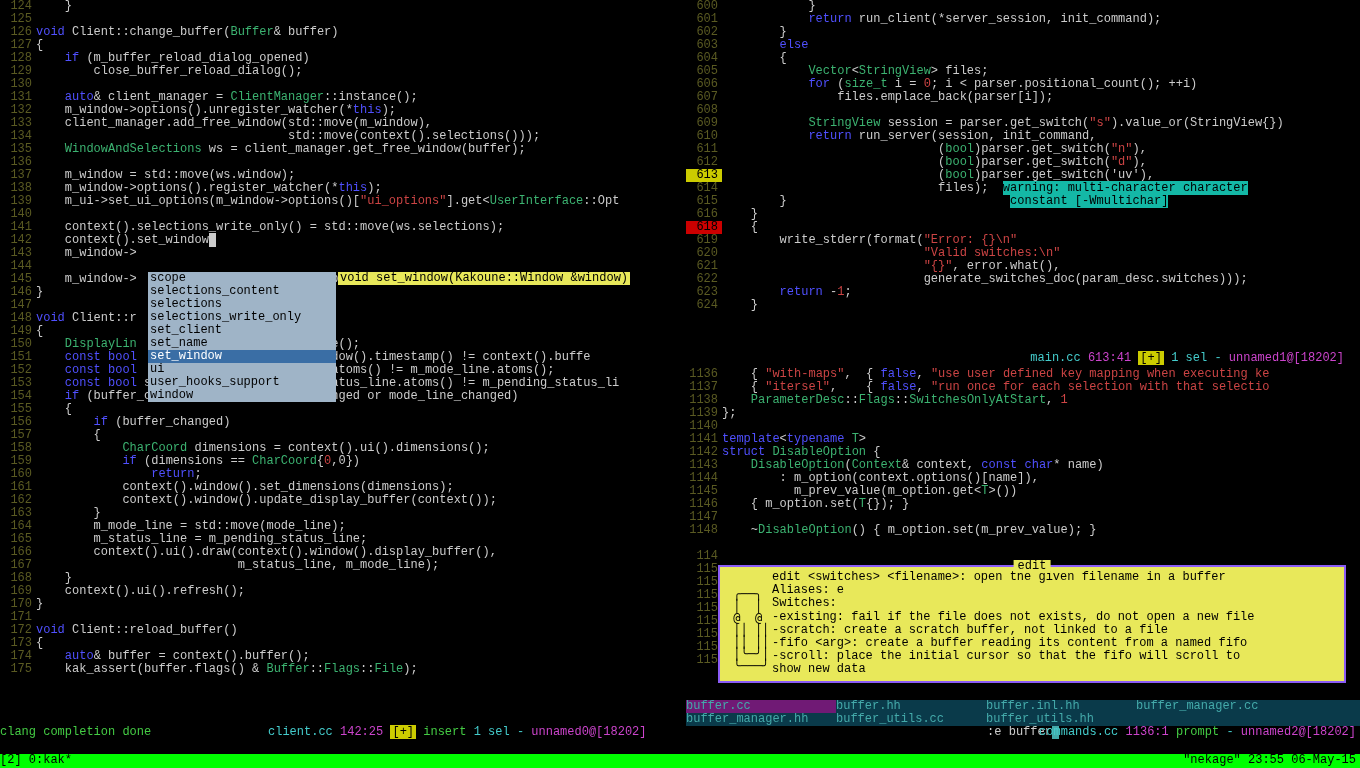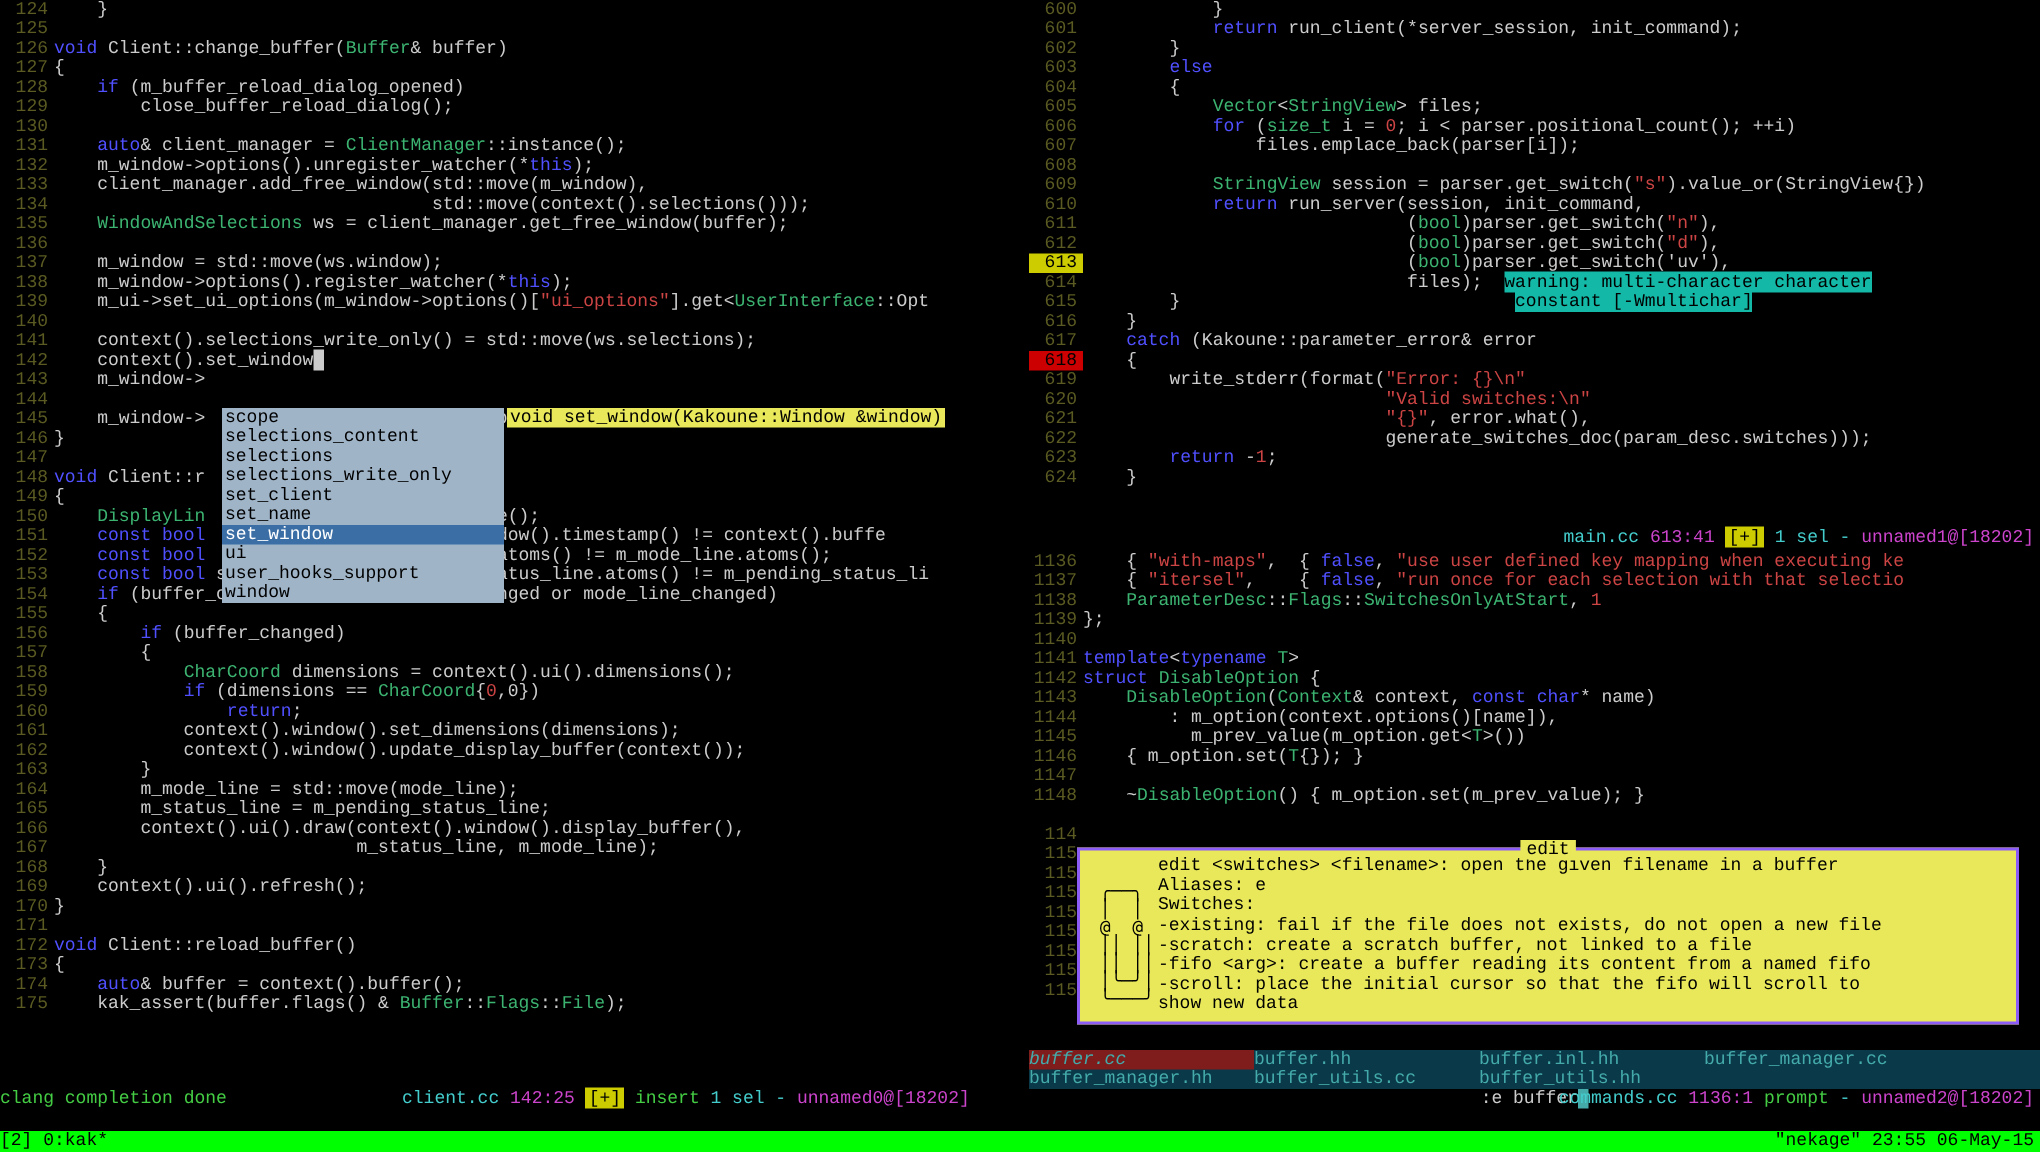--- a/index.html
+++ b/index.html
@@ -76,21 +76,21 @@
 }
 .buflist {
   position: absolute;
   left: 686px;
   top: 700px;
   width: 674px;
   background: #0a3a4a;
   color: #4aa;
 }
 .buflist span { display: inline-block; width: 150px; }
-.buflist .sel { background: #7f1d1d; font-style: italic; }
+.buflist .sel { background: #701a75; }
 .prompt-line {
   position: absolute;
   left: 686px;
   top: 726px;
   width: 674px;
   background: #000;
   color: #ccc;
   text-align: center;
 }
 .prompt-cursor { background: #4aa; display: inline-block; width: 7px; height: 13px; vertical-align: bottom; }
@@ -173,21 +173,20 @@
       <div class="line"><span class="lineno">607</span><span class="txt">                files.emplace_back(parser[i]);</span></div>
       <div class="line"><span class="lineno">608</span><span class="txt"></span></div>
       <div class="line"><span class="lineno">609</span><span class="txt">            <span class="type"><span class="type">StringView</span></span> session = parser.get_switch(<span class="str">"s"</span>).value_or(StringView{})</span></div>
       <div class="line"><span class="lineno">610</span><span class="txt">            <span class="kw">return</span> run_server(session, init_command,</span></div>
       <div class="line"><span class="lineno">611</span><span class="txt">                              (<span class="type">bool</span>)parser.get_switch(<span class="str">"n"</span>),</span></div>
       <div class="line"><span class="lineno">612</span><span class="txt">                              (<span class="type">bool</span>)parser.get_switch(<span class="str">"d"</span>),</span></div>
       <div class="line"><span class="lineno" style="background:#cccc00;color:#000">613</span><span class="txt">                              (<span class="type">bool</span>)parser.get_switch('uv'),</span></div>
       <div class="line"><span class="lineno">614</span><span class="txt">                              files);  <span class="hl-warn">warning: multi-character character</span></span></div>
       <div class="line"><span class="lineno">615</span><span class="txt">        }                               <span class="hl-warn">constant [-Wmultichar]</span></span></div>
       <div class="line"><span class="lineno">616</span><span class="txt">    }</span></div>
-      <div class="line"><span class="lineno">617</span><span class="txt">    <span class="kw">catch</span> (Kakoune::parameter_error&amp; error</span></div>
       <div class="line"><span class="lineno" style="background:#cc0000;color:#000">618</span><span class="txt">    {</span></div>
       <div class="line"><span class="lineno">619</span><span class="txt">        write_stderr(format(<span class="str">"Error: {}\n"</span></span></div>
       <div class="line"><span class="lineno">620</span><span class="txt">                            <span class="str">"Valid switches:\n"</span></span></div>
       <div class="line"><span class="lineno">621</span><span class="txt">                            <span class="str">"{}"</span>, error.what(),</span></div>
       <div class="line"><span class="lineno">622</span><span class="txt">                            generate_switches_doc(param_desc.switches)));</span></div>
       <div class="line"><span class="lineno">623</span><span class="txt">        <span class="kw">return</span> -<span class="num">1</span>;</span></div>
       <div class="line"><span class="lineno">624</span><span class="txt">    }</span></div>
     </div>
 </div>
 
@@ -268,21 +267,21 @@
     <span class="stat-cyan">client.cc</span>
     <span class="stat-mag">142:25</span>
     <span class="modified">[+]</span>
     <span class="stat-grn">insert</span>
     <span class="stat-cyan">1 sel</span>
     <span class="stat-cyan">- </span><span class="stat-mag">unnamed0@[18202]</span>
   </span>
 </div>
 
 <div class="statusbar status-br-top">
-  <span style="position:absolute; right:4px;">
+  <span style="position:absolute; right:16px;">
     <span class="stat-cyan">main.cc</span>
     <span class="stat-mag">613:41</span>
     <span class="modified">[+]</span>
     <span class="stat-cyan">1 sel</span>
     <span class="stat-cyan">- </span><span class="stat-mag">unnamed1@[18202]</span>
   </span>
 </div>
 
 <div class="prompt-line">
   <span>:e buffer</span><span class="prompt-cursor"></span>

